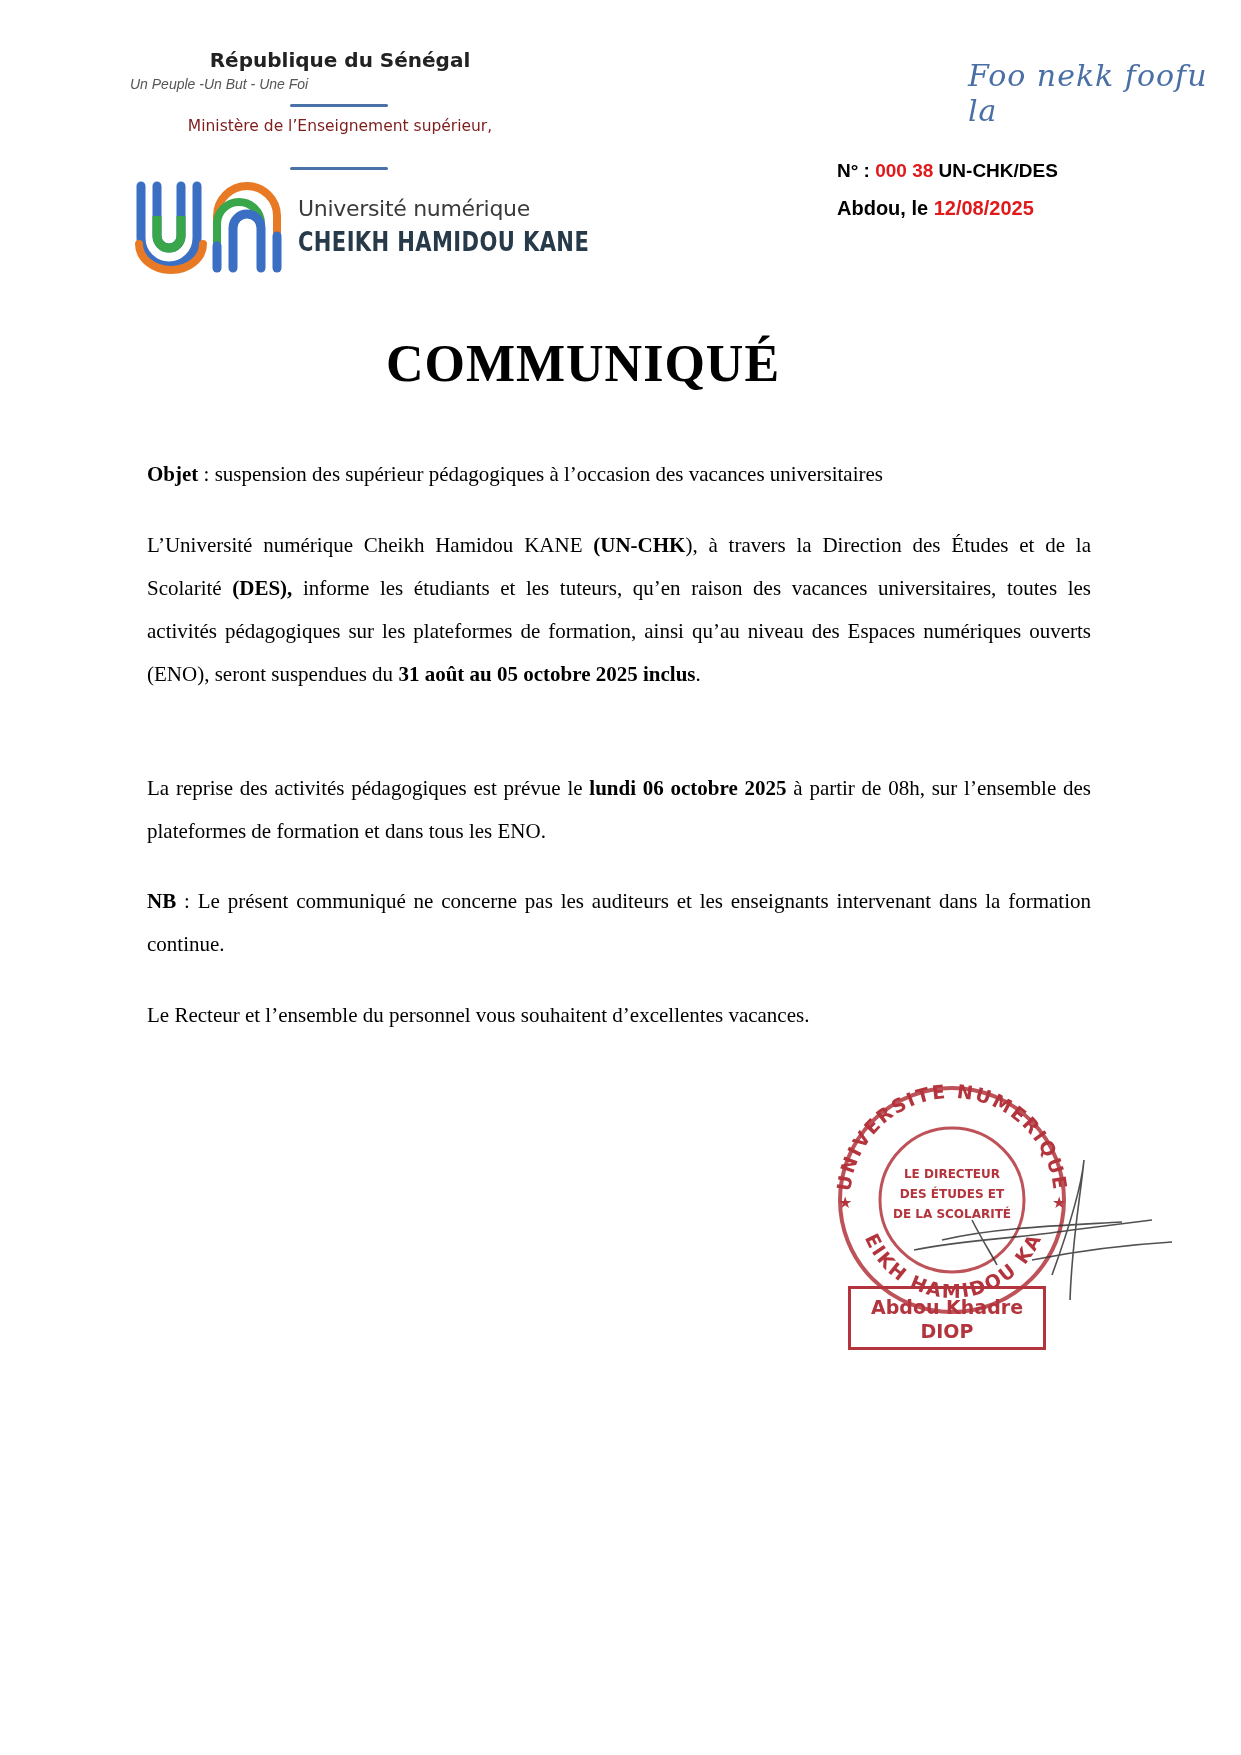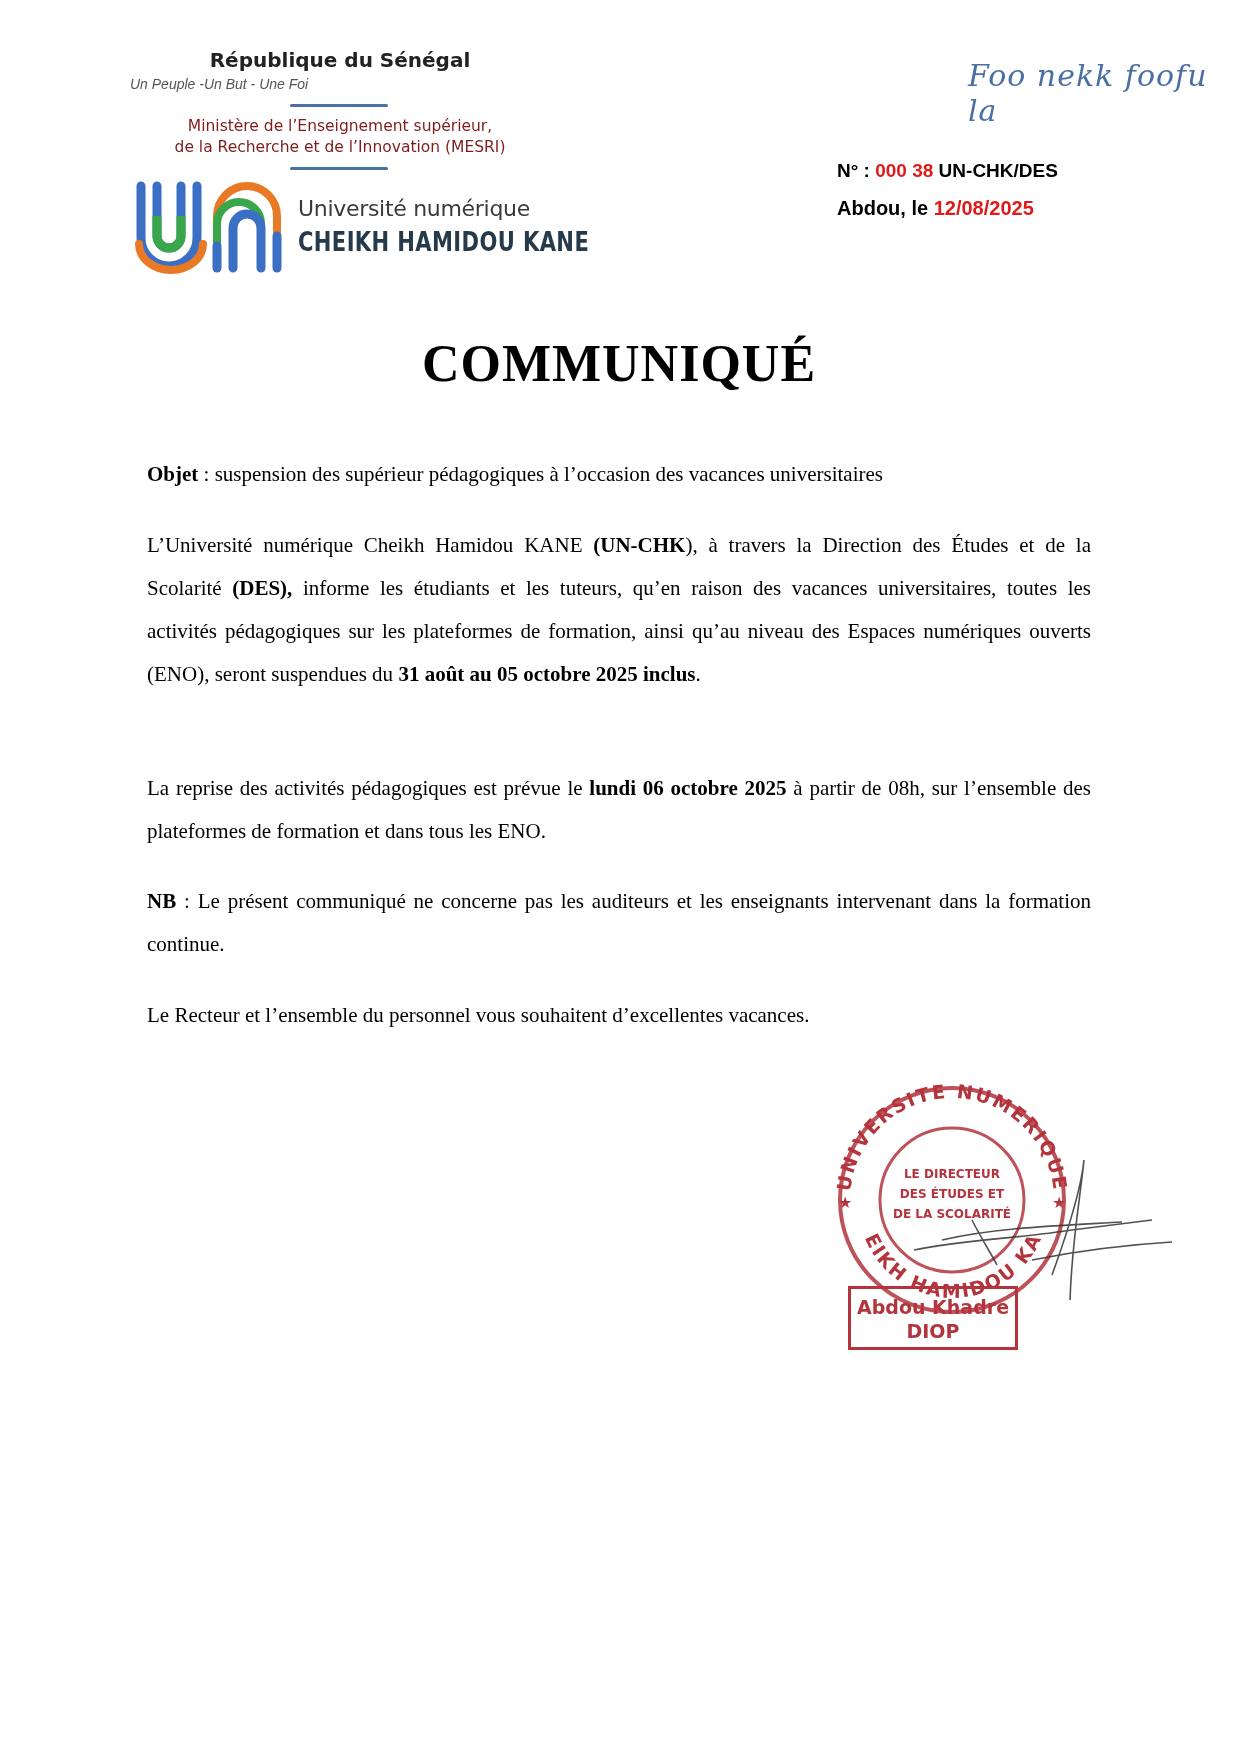--- a/index.html
+++ b/index.html
@@ -18,44 +18,43 @@
   .logo-text1 { left: 298px; top: 196px; font-family: "DejaVu Sans", sans-serif; font-size: 22px; color: #3a3a3a; letter-spacing: -0.3px; }
   .logo-text2 { left: 298px; top: 226px; font-family: "DejaVu Sans", sans-serif; font-weight: bold; font-size: 27px; color: #263a4a; transform: scaleX(0.78); transform-origin: left top; letter-spacing: 0.5px; }
 
   
   .slogan { left: 968px; top: 58px; font-family: "DejaVu Serif", serif; font-style: italic; font-size: 30px; color: #4a6fa5; letter-spacing: 1px; }
   .ref { left: 837px; top: 160px; font-family: "Liberation Sans", sans-serif; font-weight: bold; font-size: 19px; }
   .date { left: 837px; top: 197px; font-family: "Liberation Sans", sans-serif; font-weight: bold; font-size: 20px; }
   .red { color: #e0191b; }
 
   
-  .title { left: 0; top: 334px; width: 1166px; text-align: center; font-family: "Liberation Serif", serif; font-weight: bold; font-size: 52px; letter-spacing: 1px; padding-left: 36px; }
+  .title { left: 0; top: 334px; width: 1166px; text-align: center; font-family: "Liberation Serif", serif; font-weight: bold; font-size: 52px; letter-spacing: 1px; }
 
   
   .body { left: 147px; width: 944px; font-size: 21px; line-height: 43px; text-align: justify; }
   .p-objet { top: 453px; }
   .p1 { top: 524px; }
   .p2 { top: 767px; }
   .p3 { top: 880px; }
   .p4 { top: 994px; }
   b { font-weight: bold; }
 
   
   .stamp { left: 822px; top: 1070px; width: 360px; height: 300px; }
-  .stamp-name { left: 848px; top: 1286px; width: 170px; height: 64px; border: 3px solid #b3343c; text-align: center; font-family: "DejaVu Sans", sans-serif; font-weight: bold; color: #b3343c; font-size: 19px; line-height: 24px; padding-top: 6px; box-sizing: border-box; }
+  .stamp-name { left: 848px; top: 1286px; width: 198px; height: 64px; border: 3px solid #b3343c; text-align: center; font-family: "DejaVu Sans", sans-serif; font-weight: bold; color: #b3343c; font-size: 19px; line-height: 24px; padding-top: 6px; box-sizing: border-box; }
 </style>
 </head>
 <body>
 
 <div class="abs rep-title">République du Sénégal</div>
 <div class="abs motto">Un Peuple -Un But - Une Foi</div>
 <div class="abs rule rule1"></div>
 <div class="abs ministry">
   <div>Ministère de l’Enseignement supérieur,</div>
-  <div>de la Recherche et de l’Innovation (MESRI)</div>
 </div>
 <div class="abs rule rule2"></div>
 
 <svg class="abs logo-mark" viewBox="0 0 150 98">
 
   <path d="M8 10 V62 a28 28 0 0 0 56 0 V10" fill="none" stroke="#3b6fc4" stroke-width="9" stroke-linecap="round"></path>
   <path d="M24 10 V60 a12 12 0 0 0 24 0 V10" fill="none" stroke="#3b6fc4" stroke-width="9" stroke-linecap="round"></path>
   <path d="M24 40 V60 a12 12 0 0 0 24 0 V40" fill="none" stroke="#3aa64a" stroke-width="9"></path>
   <path d="M6 68 a32 26 0 0 0 64 0" fill="none" stroke="#e87a25" stroke-width="8" stroke-linecap="round"></path>
 

